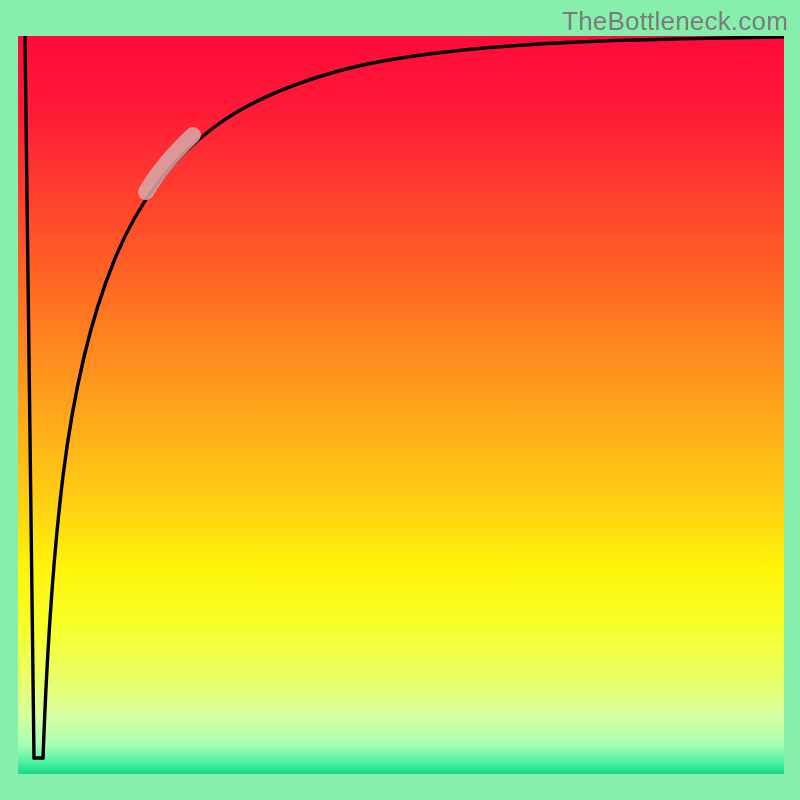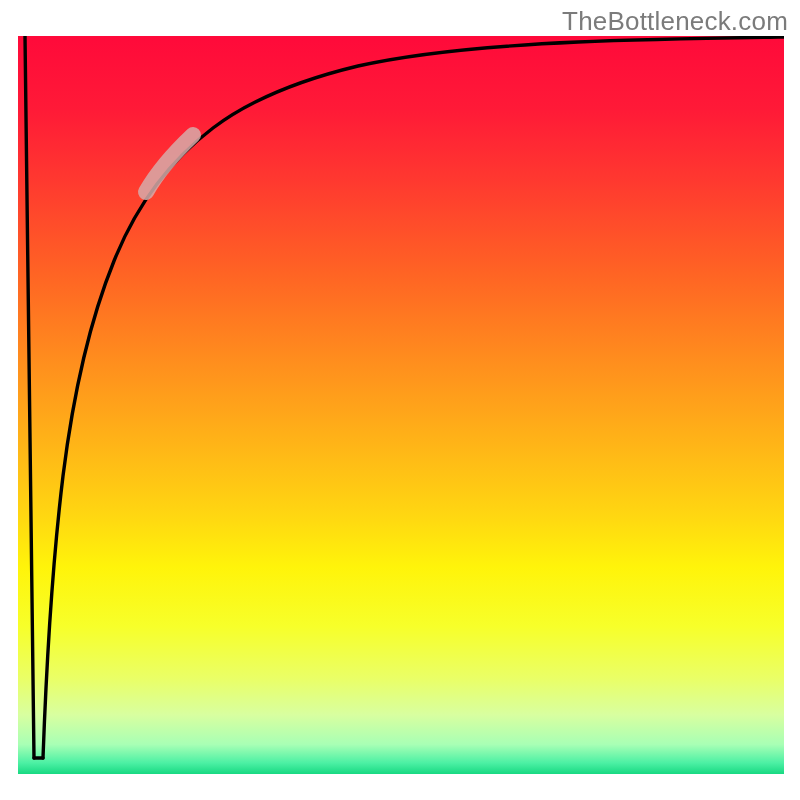--- a/index.html
+++ b/index.html
@@ -8,21 +8,21 @@
     width: 800px;
     height: 800px;
     background: #000;
     font-family: Arial, Helvetica, sans-serif;
     overflow: hidden;
   }
   .frame {
     position: relative;
     width: 800px;
     height: 800px;
-    background: #ffffff;
+    background: #86efac;
   }
   .watermark {
     position: absolute;
     top: 6px;
     right: 12px;
     color: #7b7b7b;
     font-size: 26px;
     font-weight: 400;
     letter-spacing: 0.2px;
     user-select: none;

